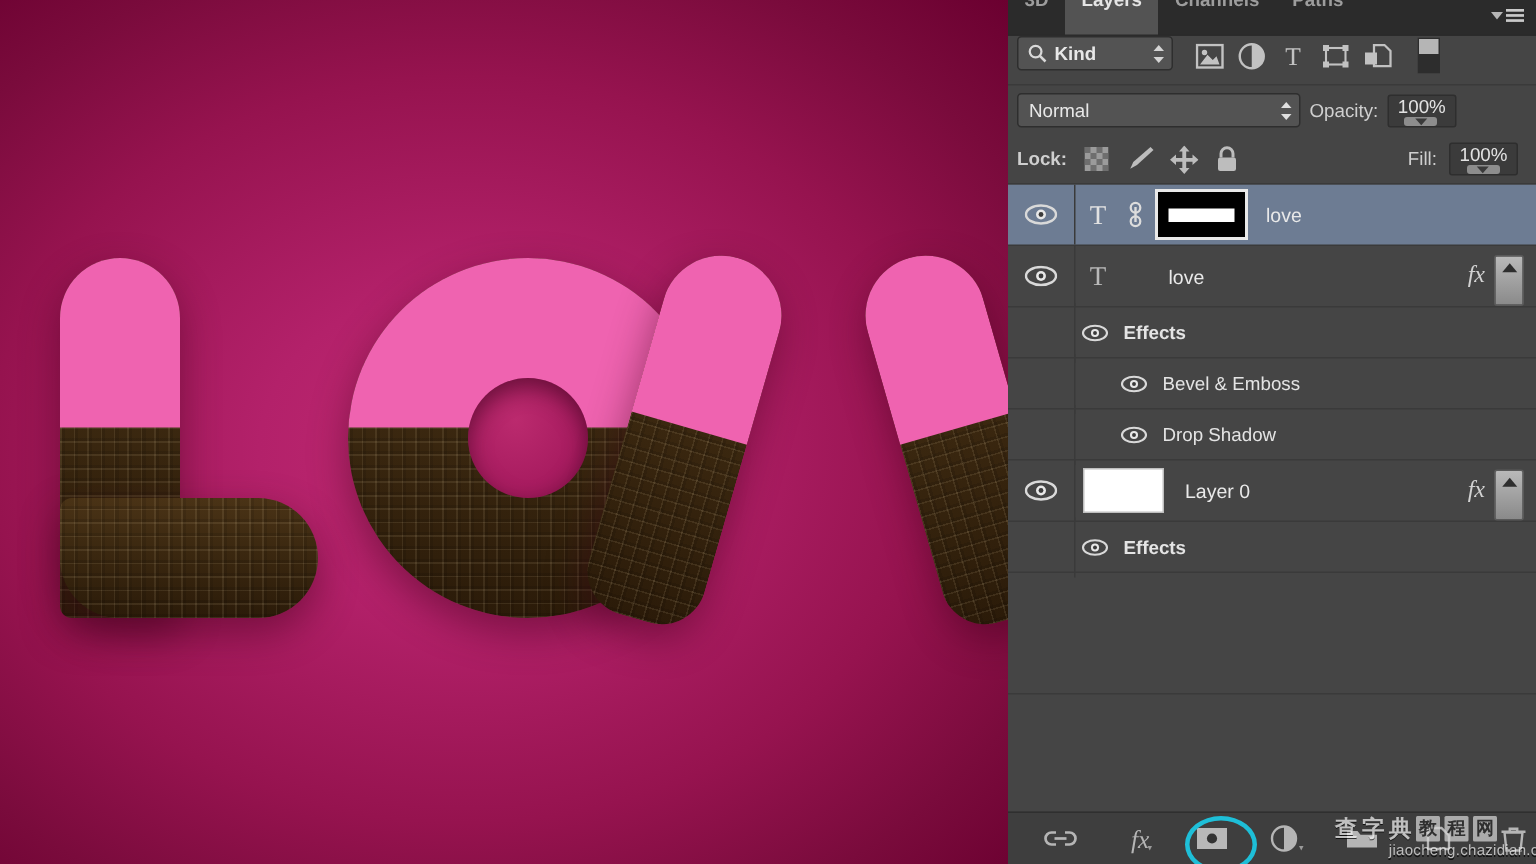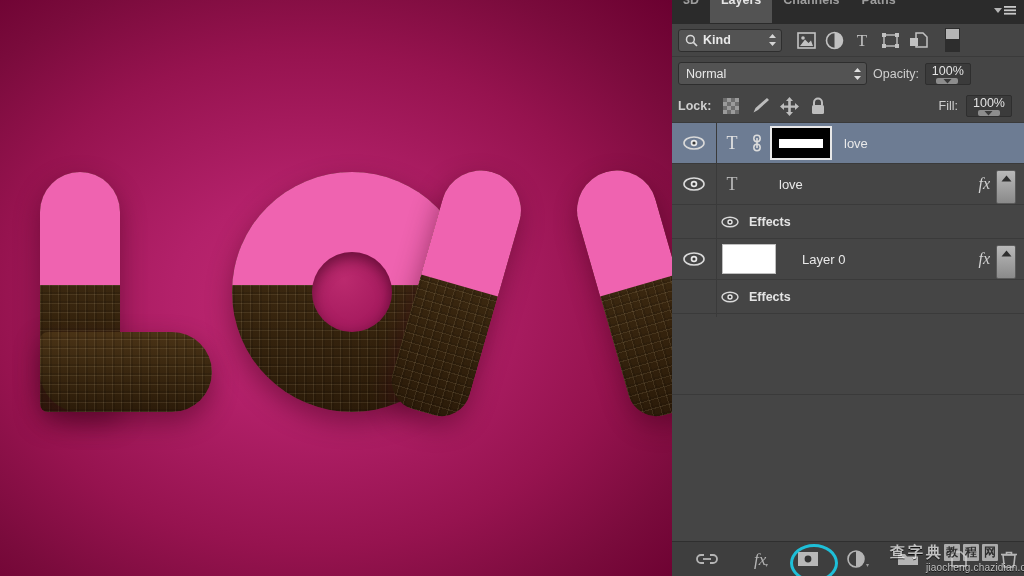--- a/index.html
+++ b/index.html
@@ -49,21 +49,21 @@
          background:#454545;color:#d8d8d8;font-size:12.5px;}
 
   
   #tabbar{position:relative;height:23px;background:#2b2b2b;display:flex;align-items:flex-end;
           border-bottom:1px solid #2b2b2b;}
   .tab{height:22px;line-height:22px;padding:12px 11px;color:#9d9d9d;font-size:12.5px;font-weight:bold;}
   .tab.active{background:#535353;color:#e5e5e5;}
   #panelmenu{position:absolute;right:6px;top:4px;width:26px;height:14px;}
 
   
-  #filterrow{height:32px;display:flex;align-items:center;padding:0 6px;gap:0;
+  #filterrow{height:32px;display:flex;padding:0 6px;gap:0;
              border-bottom:1px solid #3a3a3a;background:#454545;}
   #kindsel{display:flex;align-items:center;gap:5px;height:21px;padding:0 4px 0 6px;
            background:#535353;border:1px solid #2e2e2e;border-radius:3px;min-width:92px;}
   #kindsel .lbl{font-size:12.5px;color:#e8e8e8;font-weight:bold;flex:1;}
   .ficon{width:28px;height:26px;display:flex;align-items:center;justify-content:center;}
 
   
   #blendrow{height:33px;display:flex;align-items:center;padding:0 6px;gap:6px;}
   #blendsel{display:flex;align-items:center;height:21px;width:176px;padding:0 4px 0 7px;
             background:#535353;border:1px solid #2e2e2e;border-radius:3px;}
@@ -340,31 +340,53 @@
         <div class="eyecell"></div>
         <span style="width:26px;display:flex;justify-content:center;">
           <svg width="18" height="12" viewBox="0 0 18 12">
               <ellipse cx="9" cy="6" rx="8" ry="4.8" fill="none" stroke="#d9d9d9" stroke-width="1.4"></ellipse>
               <circle cx="9" cy="6" r="2.7" fill="#e8e8e8"></circle>
               <circle cx="9" cy="6" r="1.3" fill="#3a3a3a"></circle>
             </svg>
         </span>
         <span class="etext" style="margin-left:6px;font-weight:bold;">Effects</span>
       </div>
+      <div class="erow">
+        <div class="eyecell"></div>
+        <span style="width:26px;margin-left:26px;display:flex;justify-content:center;">
+          <svg width="18" height="12" viewBox="0 0 18 12">
+              <ellipse cx="9" cy="6" rx="8" ry="4.8" fill="none" stroke="#d9d9d9" stroke-width="1.4"></ellipse>
+              <circle cx="9" cy="6" r="2.7" fill="#e8e8e8"></circle>
+              <circle cx="9" cy="6" r="1.3" fill="#3a3a3a"></circle>
+            </svg>
+        </span>
+        <span class="etext" style="margin-left:6px;">Bevel &amp; Emboss</span>
+      </div>
+      <div class="erow">
+        <div class="eyecell"></div>
+        <span style="width:26px;margin-left:26px;display:flex;justify-content:center;">
+          <svg width="18" height="12" viewBox="0 0 18 12">
+              <ellipse cx="9" cy="6" rx="8" ry="4.8" fill="none" stroke="#d9d9d9" stroke-width="1.4"></ellipse>
+              <circle cx="9" cy="6" r="2.7" fill="#e8e8e8"></circle>
+              <circle cx="9" cy="6" r="1.3" fill="#3a3a3a"></circle>
+            </svg>
+        </span>
+        <span class="etext" style="margin-left:6px;">Drop Shadow</span>
+      </div>
 
       <div class="lrow">
         <div class="eyecell">
           <svg width="22" height="14" viewBox="0 0 22 14">
               <ellipse cx="11" cy="7" rx="10" ry="6" fill="none" stroke="#d9d9d9" stroke-width="1.6"></ellipse>
               <circle cx="11" cy="7" r="3.3" fill="#e8e8e8"></circle>
               <circle cx="11" cy="7" r="1.6" fill="#3a3a3a"></circle>
             </svg>
         </div>
         <div style="width:52px;height:28px;margin-left:5px;background:#fff;border:1px solid #bfbfbf;"></div>
-        <span class="lname" style="margin-left:26px;">Layer 0</span>
+        <span class="lname" style="margin-left:14px;">Layer 0</span>
         <span class="fxmark">fx</span>
         <span class="twirl">
           <svg width="11" height="7" viewBox="0 0 11 7">
               <path d="M5.5 0.5 L10.5 6.5 L0.5 6.5 Z" fill="#2e2e2e"></path>
             </svg>
         </span>
       </div>
 
       <div class="erow">
         <div class="eyecell"></div>

